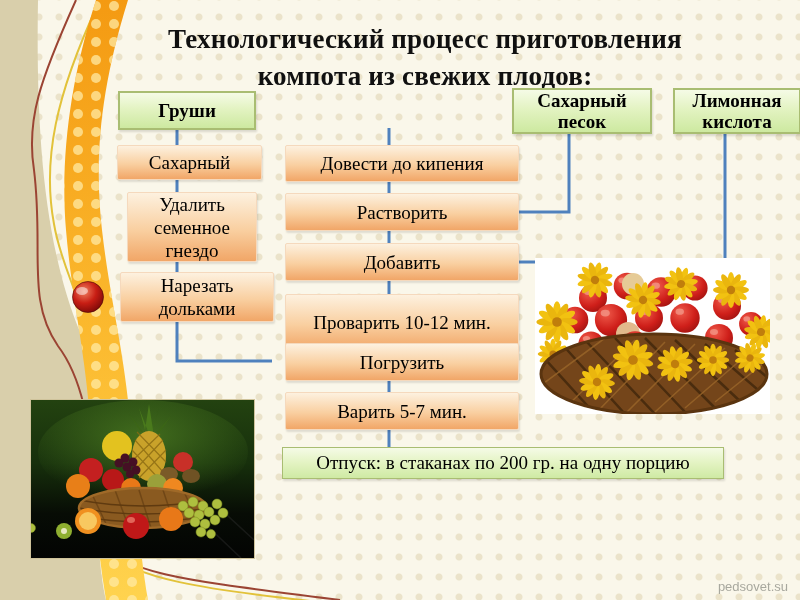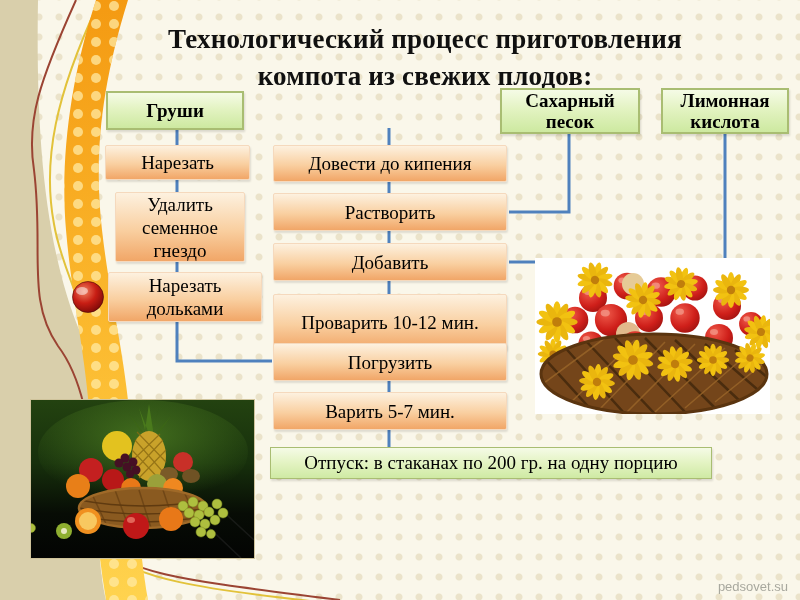--- a/index.html
+++ b/index.html
@@ -15,21 +15,21 @@
   }
   .decor, .connectors, .photo { position:absolute; }
   .title {
     position:absolute; left:70px; right:20px; top:17px; margin:4px;
     text-align:center; font-size:27px; font-weight:bold; color:#101010;
     line-height:37px; letter-spacing:.2px;
   }
   .box {
     position:absolute; box-sizing:border-box;
     display:flex; align-items:center; justify-content:center;
-    text-align:center; color:#000;
+    text-align:center; color:#000;margin-left:12px;
   }
   .hdr {
     background:linear-gradient(180deg,#f5fbe6 0%,#e3f3c2 45%,#cde9a0 100%);
     border:2px solid #a9bd72; font-weight:bold; font-size:19px; line-height:21px;
     box-shadow:1px 2px 2px rgba(0,0,0,.13);
   }
   .step {
     background:linear-gradient(180deg,#fdf1df 0%,#f9cfa0 55%,#f1a667 100%);
     border:1px solid #f5d9bd; border-radius:2px;
     font-size:19px; line-height:23px;
@@ -94,21 +94,21 @@
       <path d="M389,128 L389,447"></path>
       <path d="M569,133 L569,212 L509,212"></path>
       <path d="M725,133 L725,262 L509,262"></path>
     </g>
   </svg>
 
   <div class="box hdr" style="left:106px;top:91px;width:138px;height:39px">Груши</div>
   <div class="box hdr" style="left:500px;top:88px;width:140px;height:46px;padding:0 6px">Сахарный песок</div>
   <div class="box hdr" style="left:661px;top:88px;width:128px;height:46px;padding:0 6px">Лимонная кислота</div>
 
-  <div class="box step" style="left:105px;top:145px;width:145px;height:35px">Нарезать</div>
+  <div class="box step" style="left:105px;top:145px;width:145px;height:35px">Сахарный</div>
   <div class="box step" style="left:115px;top:192px;width:130px;height:70px;padding:0 4px">Удалить семенное гнездо</div>
   <div class="box step" style="left:108px;top:272px;width:154px;height:50px;padding:16px 10px">Нарезать дольками</div>
 
   <div class="box step" style="left:273px;top:145px;width:234px;height:37px">Довести до кипения</div>
   <div class="box step" style="left:273px;top:193px;width:234px;height:38px">Растворить</div>
   <div class="box step" style="left:273px;top:243px;width:234px;height:38px">Добавить</div>
   <div class="box step" style="left:273px;top:294px;width:234px;height:56px">Проварить 10-12 мин.</div>
   <div class="box step" style="left:273px;top:343px;width:234px;height:38px">Погрузить</div>
   <div class="box step" style="left:273px;top:392px;width:234px;height:38px">Варить 5-7 мин.</div>
 

